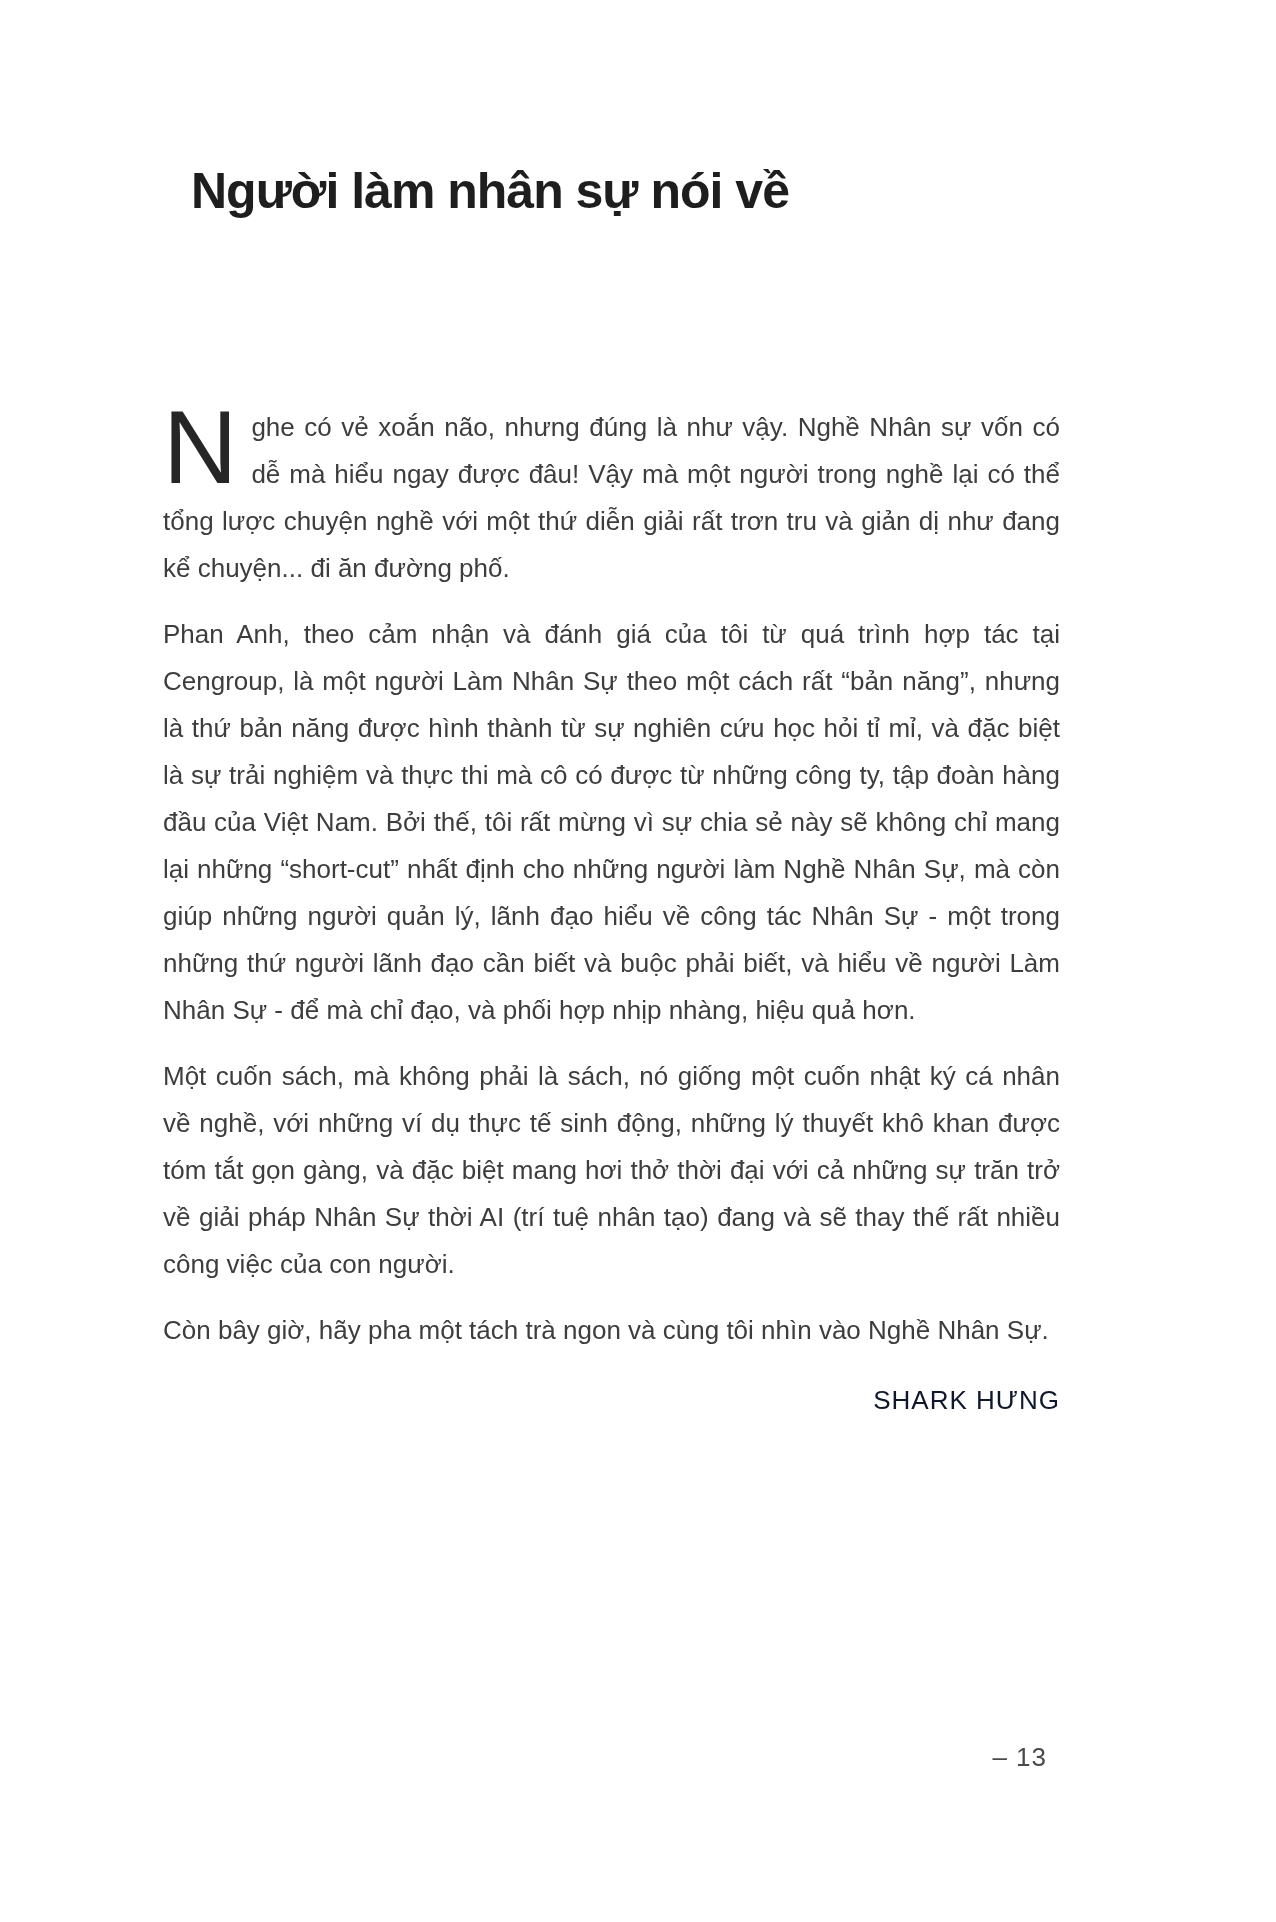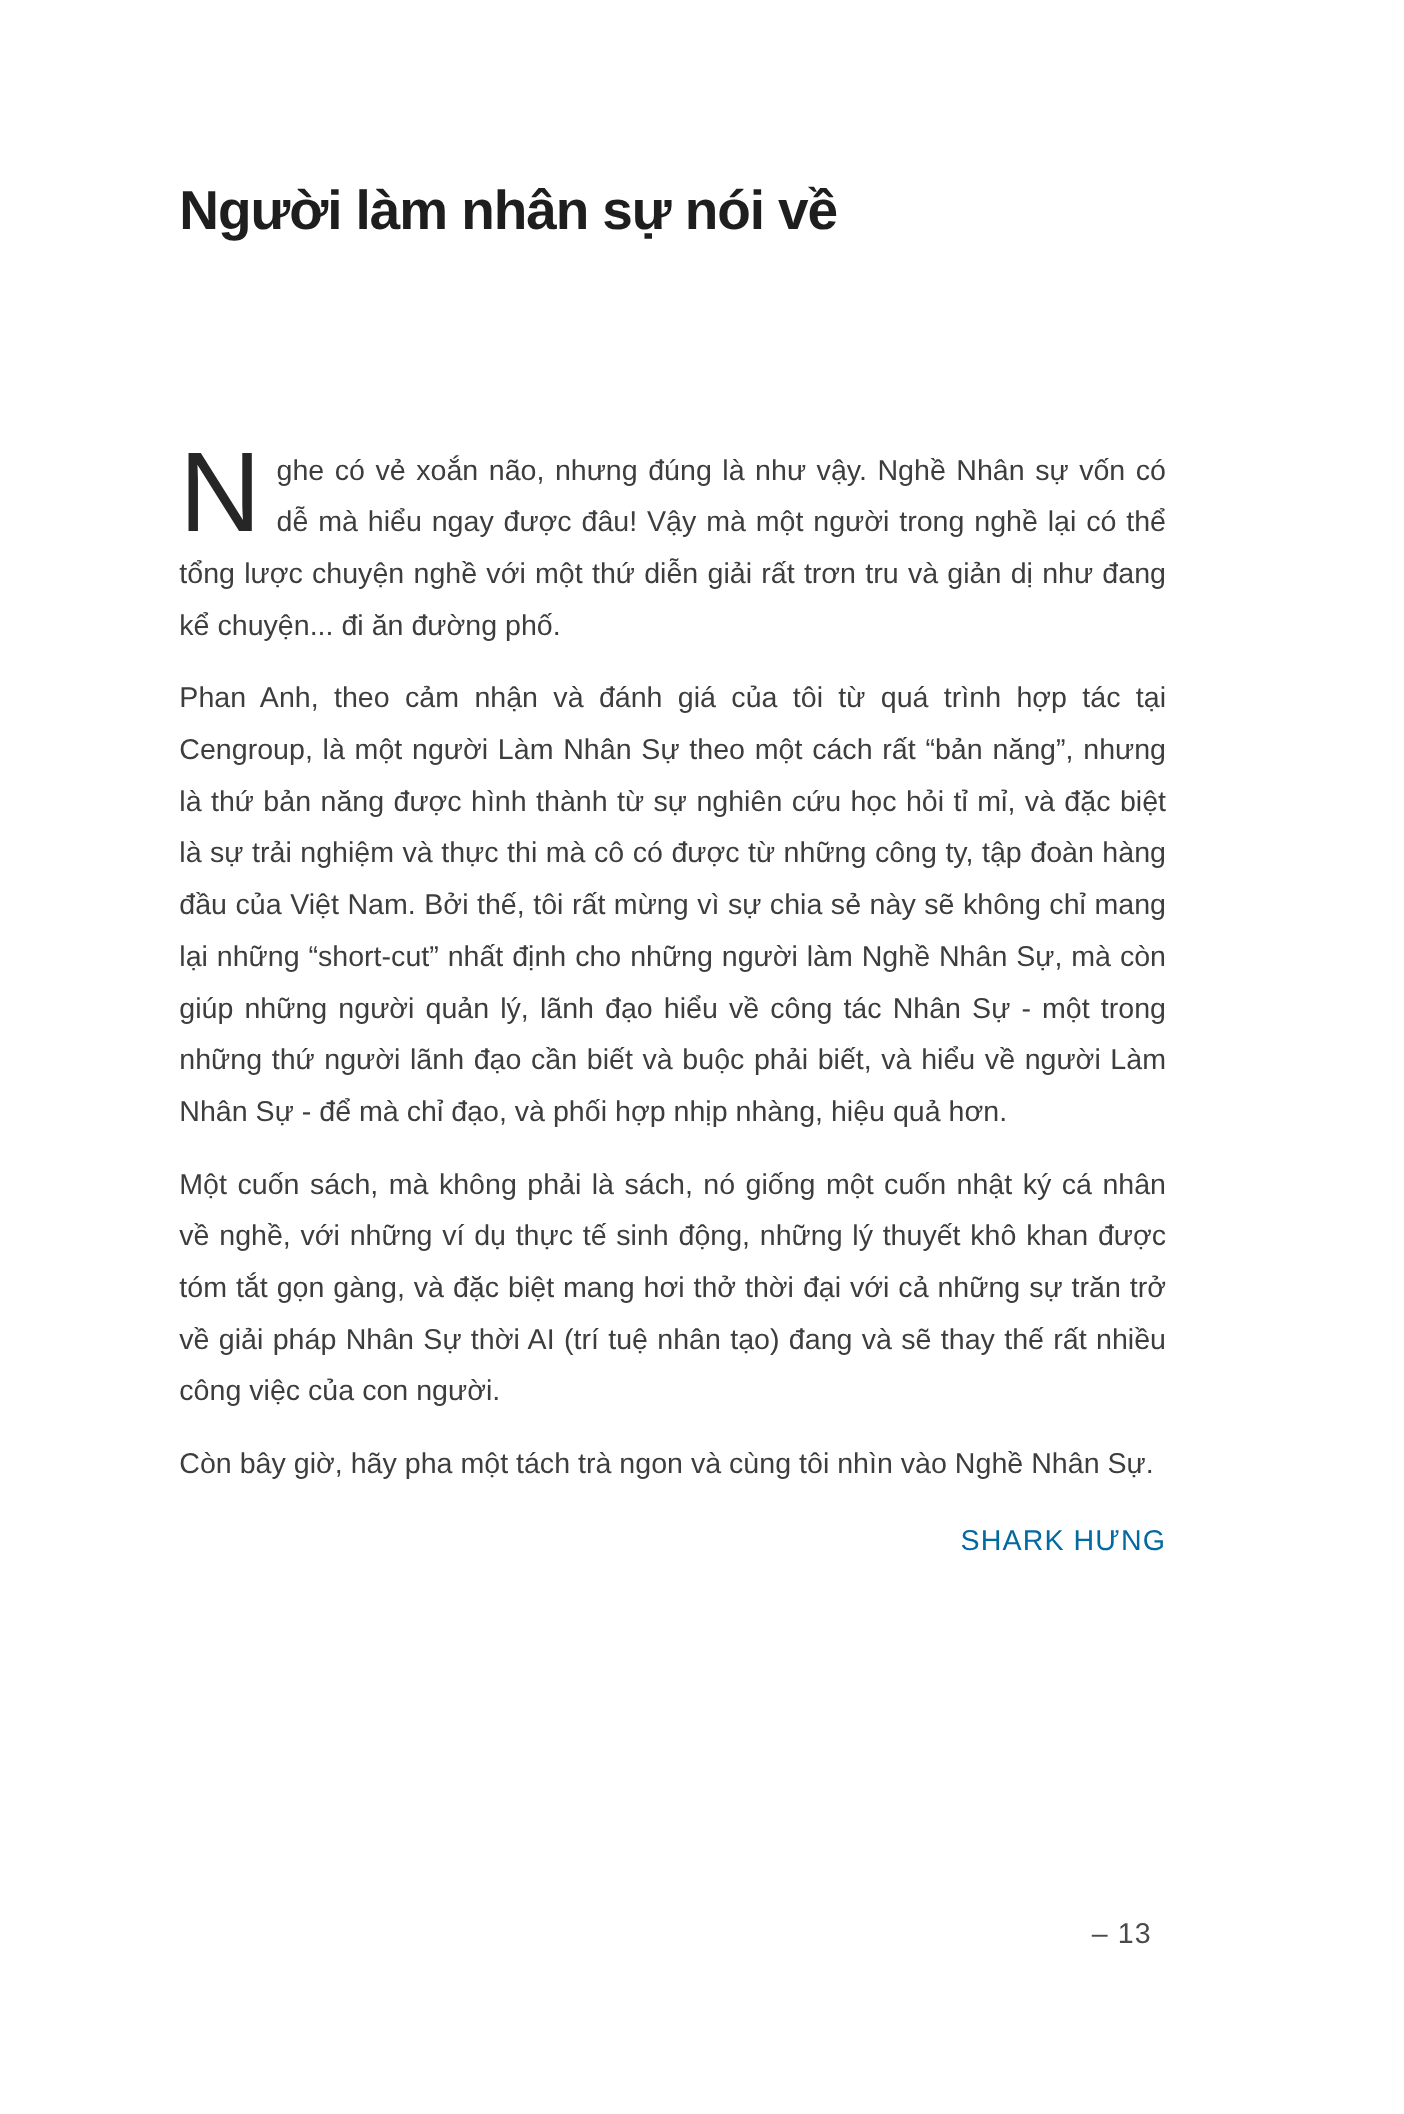--- a/index.html
+++ b/index.html
@@ -24,21 +24,21 @@
   }
   .title {
     margin: 0;
     padding-top: 160px;
     font-size: 50px;
     line-height: 62px;
     font-weight: 700;
     letter-spacing: -1px;
     color: #1e1e1e;
   }
-  .title div { display: block; }
+  .title div { display: block; margin-left: 28px; }
   .body-text {
     margin-top: 182px;
   }
   .body-text p {
     margin: 0 0 19px 0;
     font-size: 26px;
     line-height: 47px;
     text-align: justify;
     color: #3d3d3d;
     font-weight: 400;
@@ -50,21 +50,21 @@
     padding-top: 4px;
     margin-right: 14px;
     color: #262626;
     font-weight: 400;
   }
   .signature {
     margin-top: 22px;
     text-align: right;
     font-size: 26px;
     line-height: 48px;
-    color: #0369a1;
+    color: #0f172a;
   }
   .signature .sig-name {
     letter-spacing: 1px;
   }
   .signature .sig-role {
     font-style: italic;
   }
   .page-number {
     position: absolute;
     right: 13px;

